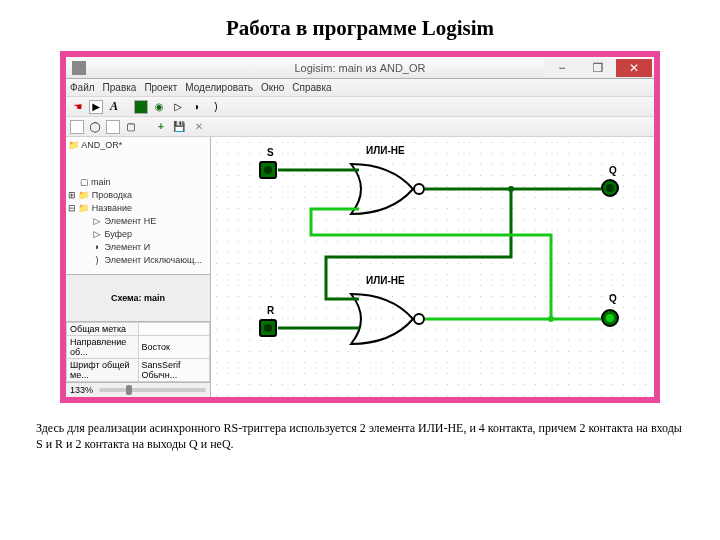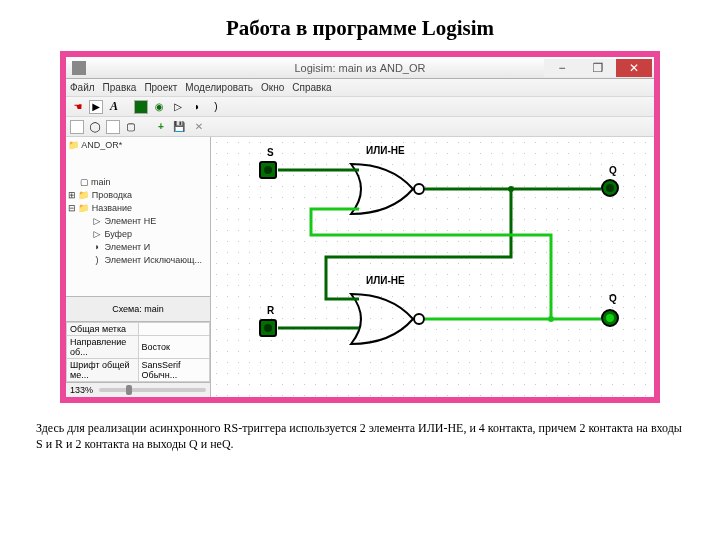--- a/index.html
+++ b/index.html
@@ -102,22 +102,22 @@
   }
   .tree-item { white-space: nowrap; }
   .tree-indent1 { padding-left: 12px; margin-top: 24px; }
   .tree-indent2 { padding-left: 24px; }
   .gate-glyph { display:inline-block; width:10px; text-align:center; }
   .props-header {
     text-align: center;
     background: #eee;
     border-top: 1px solid #b8b8b8;
     border-bottom: 1px solid #b8b8b8;
-    font-weight: normal;
-    padding: 7px 0;
+    font-weight: bold;
+    padding: 18px 0;
   }
   .props-table { width: 100%; border-collapse: collapse; }
   .props-table td {
     border: 1px solid #d0d0d0;
     padding: 1px 3px;
     font-size: 9px;
     height: 13px;
   }
   .props-table td:first-child { width: 50%; background:#f7f7f7; }
   .zoom-bar {

